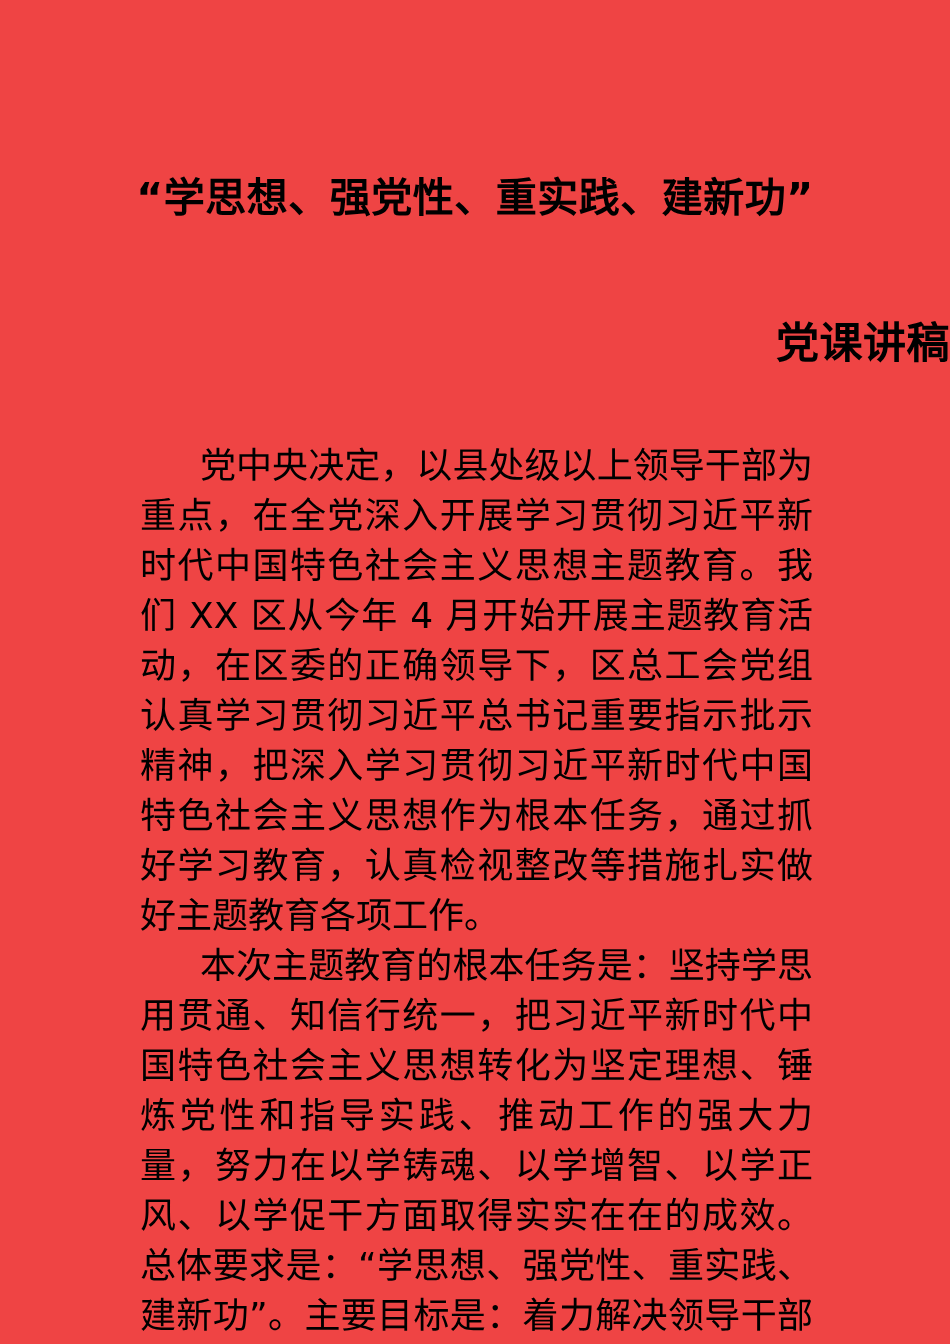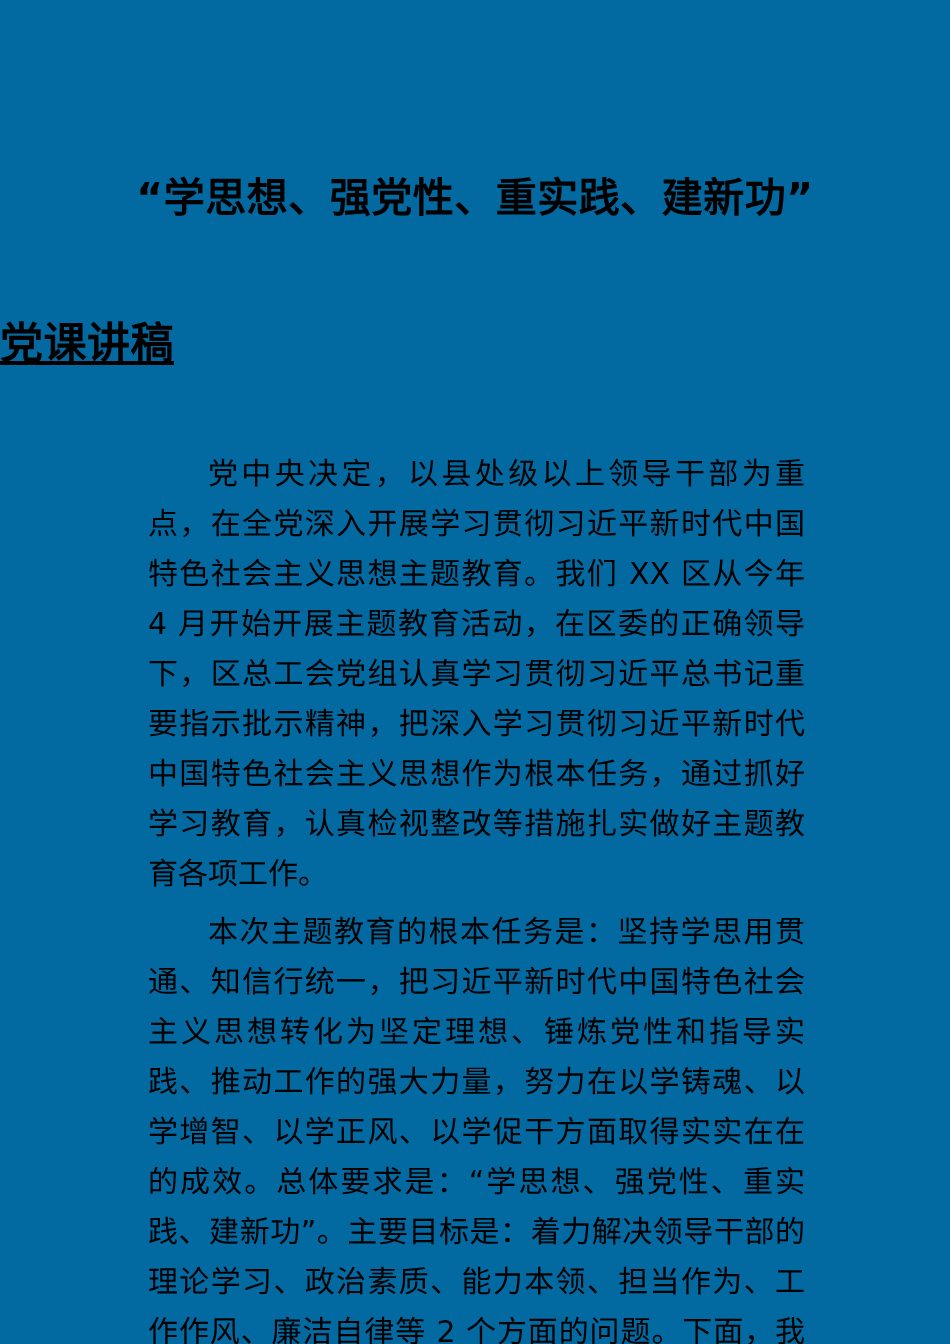--- a/index.html
+++ b/index.html
@@ -9,58 +9,57 @@
     background: #ffffff;
   }
   body {
     font-family: "DejaVu Sans", "Liberation Sans", sans-serif;
     color: #000000;
   }
   .page {
     position: relative;
     width: 950px;
     height: 1344px;
-    background: #0369a1;
+    background: #ef4444;
     overflow: hidden;
     box-sizing: border-box;
   }
   .doc-title {
     position: absolute;
     left: 0;
     right: 0;
     top: 146px;
     text-align: center;
     font-size: 41px;
     font-weight: bold;
     letter-spacing: 0.5px;
     line-height: 1.25;
     white-space: nowrap;
   }
   .doc-subtitle {
     position: absolute;
     left: 0;
     right: 0;
     top: 281px;
-    text-align: left;
+    text-align: right;
     font-size: 43px;
     font-weight: bold;
     letter-spacing: 0.5px;
     line-height: 1.25;
     white-space: nowrap;
-    text-decoration: underline;
   }
   .body-block {
     position: absolute;
     left: 140px;
     top: 441px;
     width: 673px;
   }
   .para {
-    margin: 8px;
-    font-size: 30px;
+    margin: 0;
+    font-size: 36px;
     line-height: 50px;
     text-align: justify;
     text-justify: inter-character;
     text-indent: 60px;
     letter-spacing: 0px;
     word-break: break-all;
   }
   .para + .para {
     margin-top: 0;
   }

